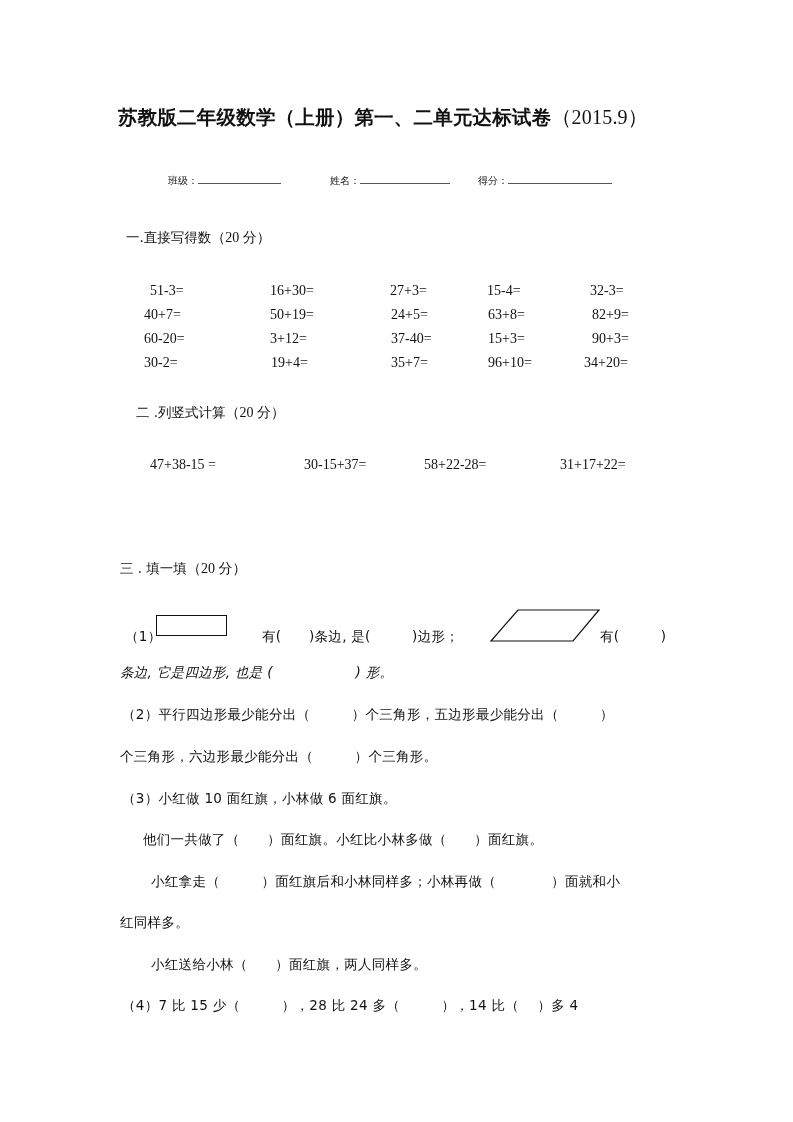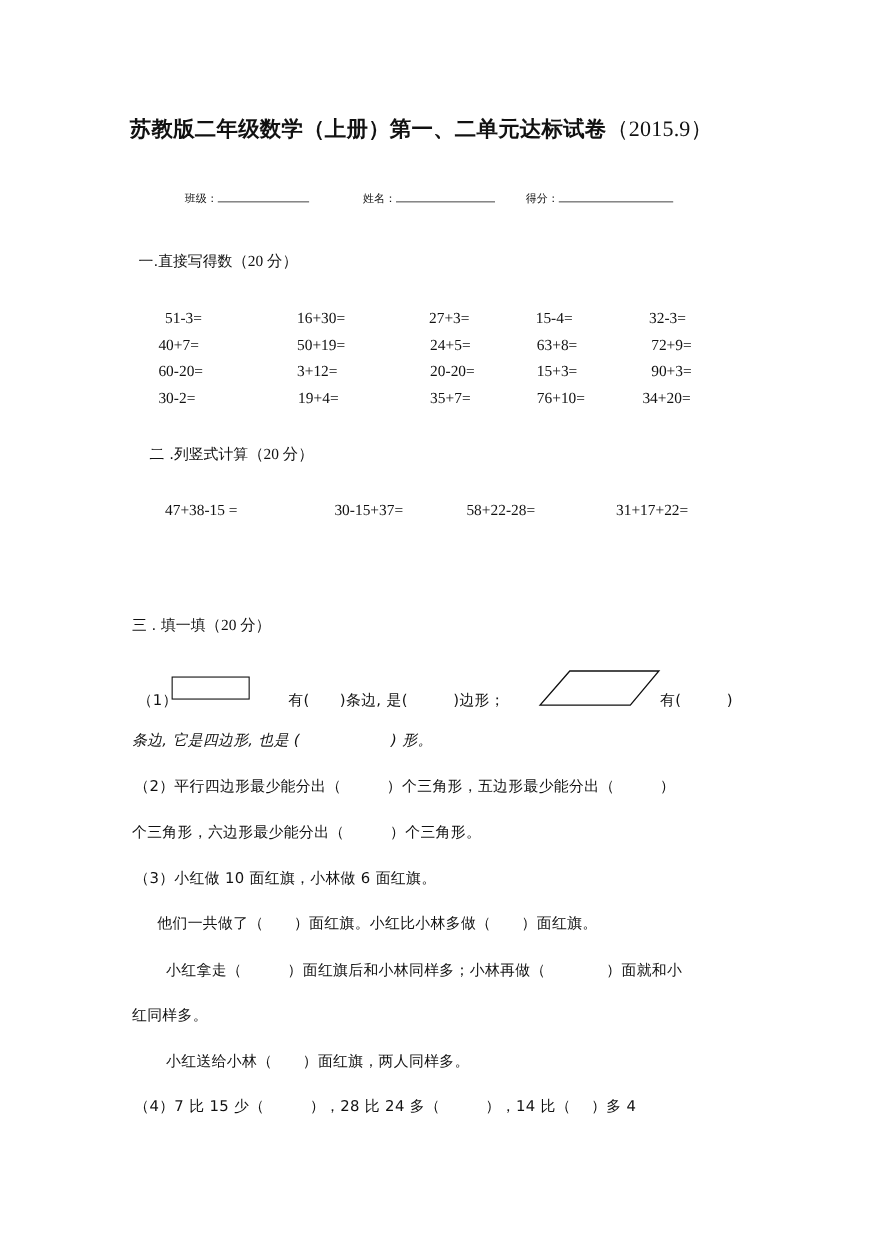--- a/index.html
+++ b/index.html
@@ -42,32 +42,32 @@
   <span class="abs eq" style="left:150px; top:283px;">51-3=</span>
   <span class="abs eq" style="left:270px; top:283px;">16+30=</span>
   <span class="abs eq" style="left:390px; top:283px;">27+3=</span>
   <span class="abs eq" style="left:487px; top:283px;">15-4=</span>
   <span class="abs eq" style="left:590px; top:283px;">32-3=</span>
 
   <span class="abs eq" style="left:144px; top:307px;">40+7=</span>
   <span class="abs eq" style="left:270px; top:307px;">50+19=</span>
   <span class="abs eq" style="left:391px; top:307px;">24+5=</span>
   <span class="abs eq" style="left:488px; top:307px;">63+8=</span>
-  <span class="abs eq" style="left:592px; top:307px;">72+9=</span>
+  <span class="abs eq" style="left:592px; top:307px;">82+9=</span>
 
   <span class="abs eq" style="left:144px; top:331px;">60-20=</span>
   <span class="abs eq" style="left:270px; top:331px;">3+12=</span>
-  <span class="abs eq" style="left:391px; top:331px;">20-20=</span>
+  <span class="abs eq" style="left:391px; top:331px;">37-40=</span>
   <span class="abs eq" style="left:488px; top:331px;">15+3=</span>
   <span class="abs eq" style="left:592px; top:331px;">90+3=</span>
 
   <span class="abs eq" style="left:144px; top:355px;">30-2=</span>
   <span class="abs eq" style="left:271px; top:355px;">19+4=</span>
   <span class="abs eq" style="left:391px; top:355px;">35+7=</span>
-  <span class="abs eq" style="left:488px; top:355px;">76+10=</span>
+  <span class="abs eq" style="left:488px; top:355px;">96+10=</span>
   <span class="abs eq" style="left:584px; top:355px;">34+20=</span>
 </div>
 
 <div class="abs sec" style="left:136px; top:404px;">
   <span>二 .列竖式计算</span><span class="num">（20 分）</span>
 </div>
 <span class="abs eq" style="left:150px; top:457px;">47+38-15 =</span>
 <span class="abs eq" style="left:304px; top:457px;">30-15+37=</span>
 <span class="abs eq" style="left:424px; top:457px;">58+22-28=</span>
 <span class="abs eq" style="left:560px; top:457px;">31+17+22=</span>

